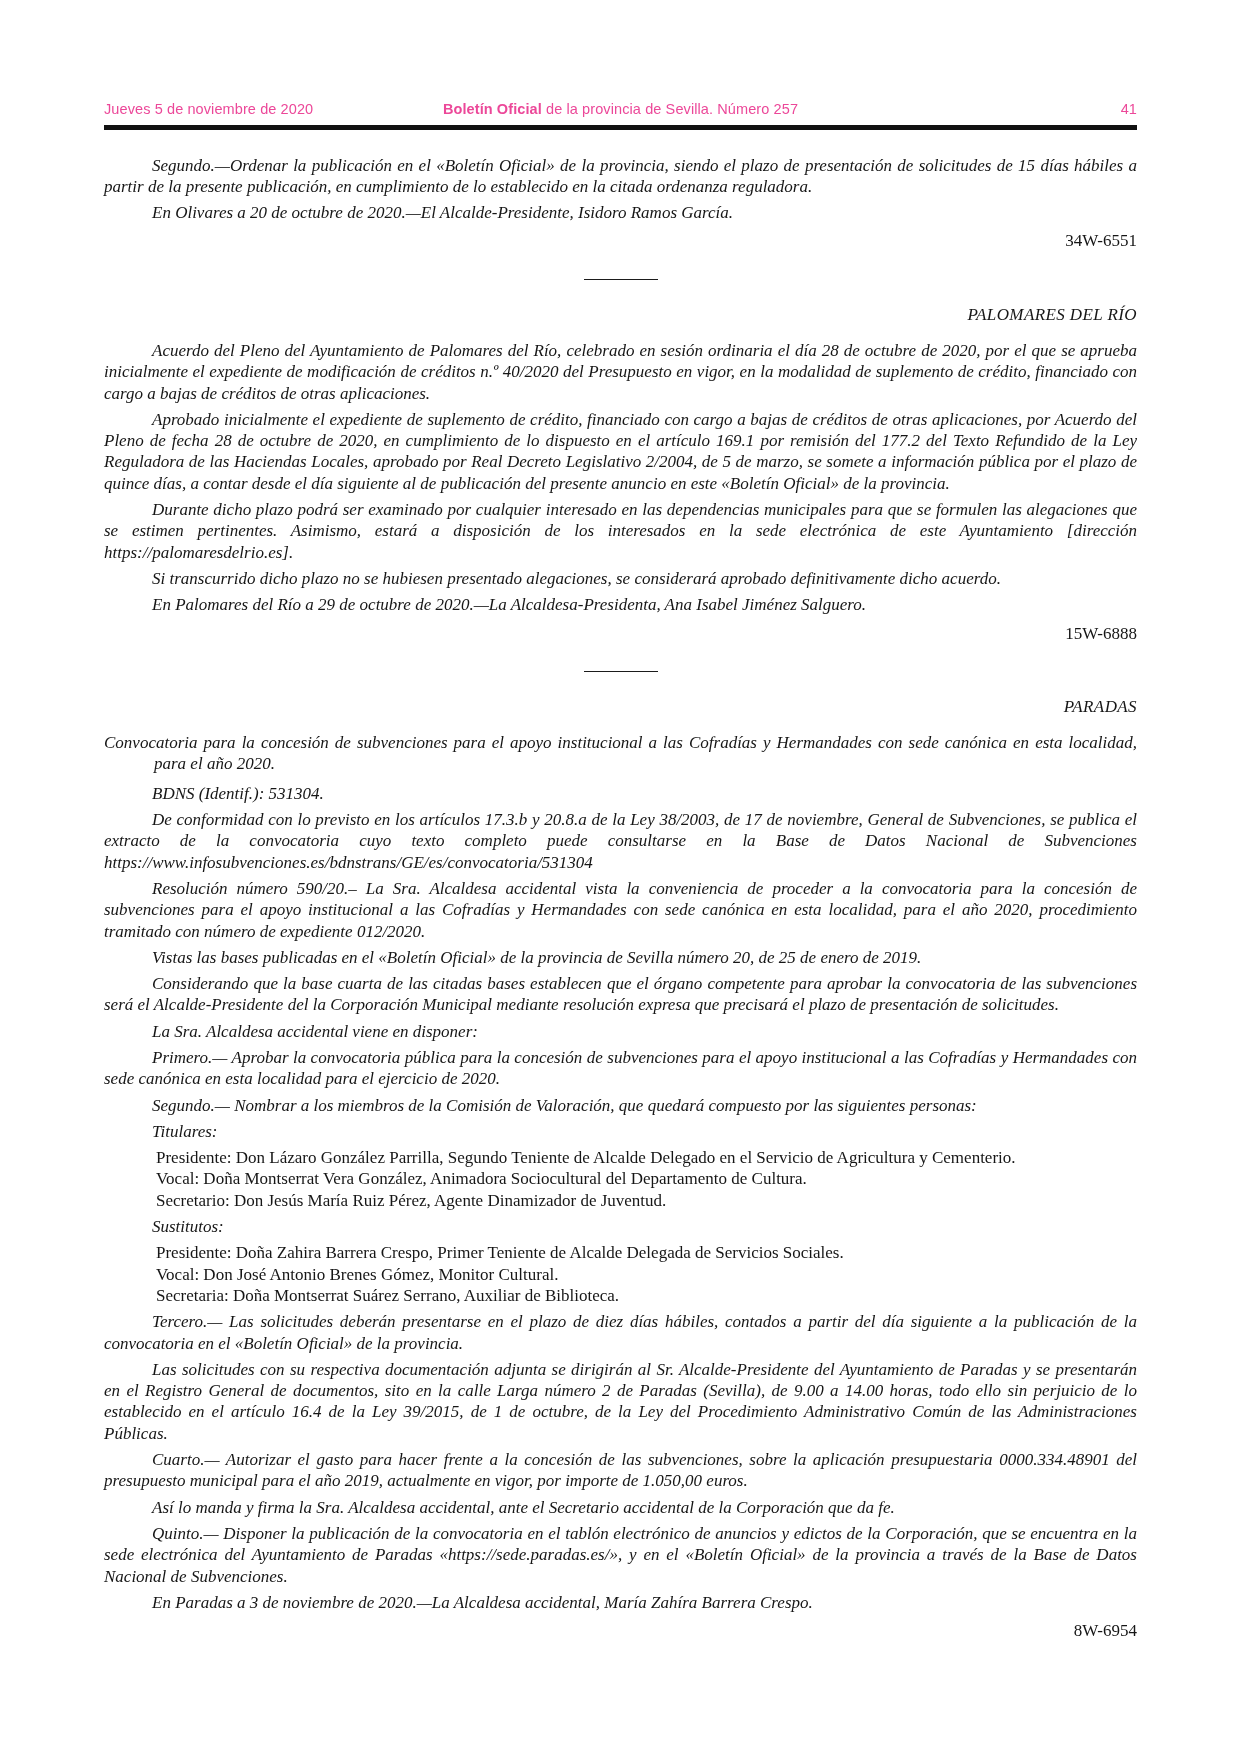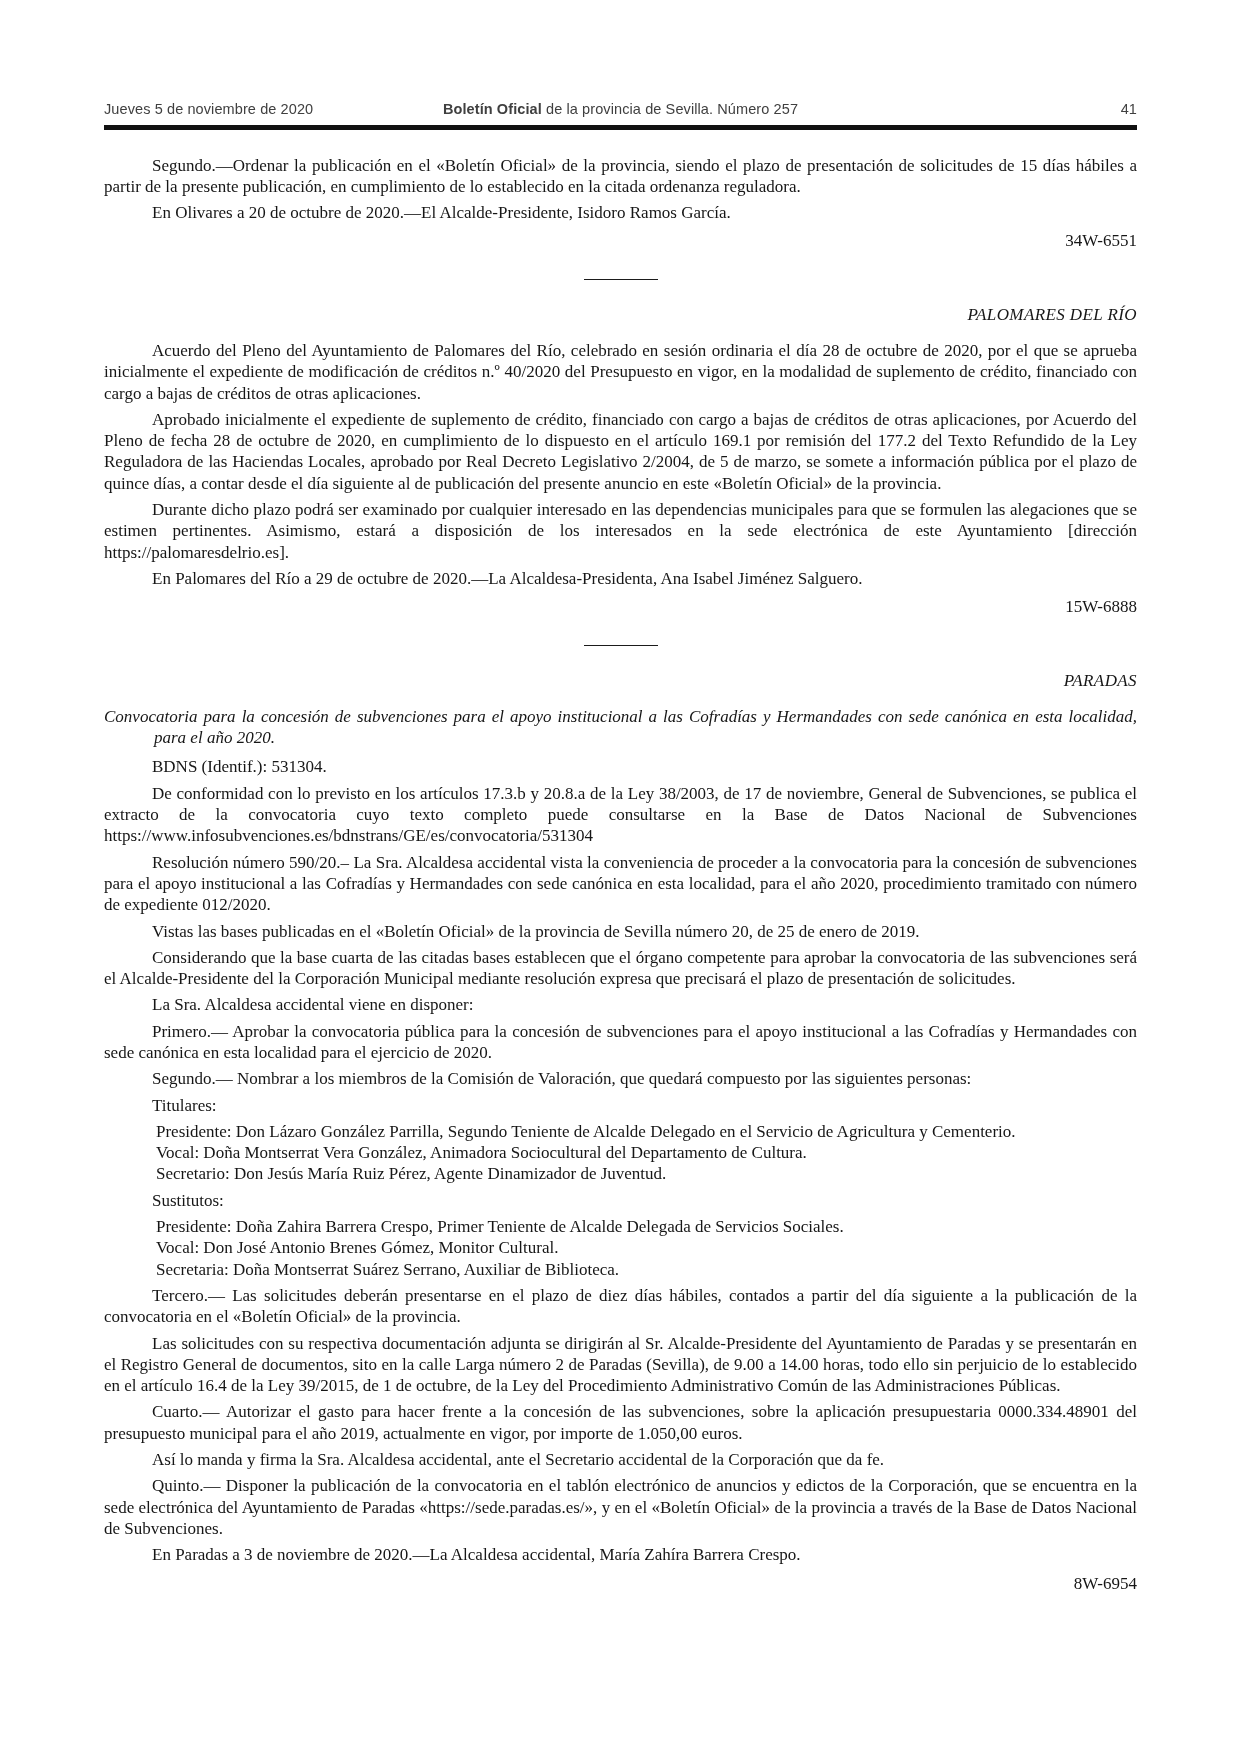--- a/index.html
+++ b/index.html
@@ -7,30 +7,30 @@
     width:1241px;height:1754px;box-sizing:border-box;margin:0 auto;
     background:#ffffff;color:#161616;
     padding:101px 104px 0 104px;
     font-family:"Liberation Serif", serif;
     font-size:17px;line-height:21.3px;
     overflow:hidden;
   }
   .header{
     display:flex;align-items:flex-start;
     font-family:"Liberation Sans", sans-serif;
-    font-size:14.5px;line-height:17px;color:#404040;letter-spacing:0.1px;
+    font-size:14.5px;line-height:17px;color:#ec4899;letter-spacing:0.1px;
   }
   .h-left{flex:1.1;text-align:left;}
   .h-center{flex:2;text-align:center;white-space:nowrap;}
   .h-center .bold{font-weight:bold;}
   .h-right{flex:1.1;text-align:right;}
   .header-rule{height:4.5px;background:#111;margin-top:7px;}
   .content{margin-top:25px;}
   p{margin:0;}
-  .para{text-indent:48px;text-align:justify;margin-top:5px;}
+  .para{text-indent:48px;text-align:justify;margin-top:5px;font-style:italic;}
   .first{margin-top:0;}
   .ref{text-align:right;margin-top:7px;}
   .divider{width:74px;height:0;border:0;border-top:1.7px solid #1b1b1b;margin:27px auto 24px auto;}
   .section-title{text-align:right;letter-spacing:0.4px;margin:0 0 15px 0;font-style:italic;}
   .subtitle{font-style:italic;padding-left:50px;text-indent:-50px;text-align:justify;margin:0 0 8px 0;}
   .group{margin-top:5px;}
   .member{margin-left:52px;text-align:left;text-indent:0;}
 </style>
 </head>
 <body>
@@ -52,20 +52,21 @@
       <p class="ref">34W-6551</p>
     </section>
 
     <div class="divider"></div>
 
     <section>
       <p class="section-title">PALOMARES DEL RÍO</p>
       <p class="para first">Acuerdo del Pleno del Ayuntamiento de Palomares del Río, celebrado en sesión ordinaria el día 28 de octubre de 2020, por el que se aprueba inicialmente el expediente de modificación de créditos n.º 40/2020 del Presupuesto en vigor, en la modalidad de suplemento de crédito, financiado con cargo a bajas de créditos de otras aplicaciones.</p>
       <p class="para">Aprobado inicialmente el expediente de suplemento de crédito, financiado con cargo a bajas de créditos de otras aplicaciones, por Acuerdo del Pleno de fecha 28 de octubre de 2020, en cumplimiento de lo dispuesto en el artículo 169.1 por remisión del 177.2 del Texto Refundido de la Ley Reguladora de las Haciendas Locales, aprobado por Real Decreto Legislativo 2/2004, de 5 de marzo, se somete a información pública por el plazo de quince días, a contar desde el día siguiente al de publicación del presente anuncio en este «Boletín Oficial» de la provincia.</p>
       <p class="para">Durante dicho plazo podrá ser examinado por cualquier interesado en las dependencias municipales para que se formulen las alegaciones que se estimen pertinentes. Asimismo, estará a disposición de los interesados en la sede electrónica de este Ayuntamiento [dirección https://palomaresdelrio.es].</p>
+      <p class="para">Si transcurrido dicho plazo no se hubiesen presentado alegaciones, se considerará aprobado definitivamente dicho acuerdo.</p>
       <p class="para">En Palomares del Río a 29 de octubre de 2020.—La Alcaldesa-Presidenta, Ana Isabel Jiménez Salguero.</p>
       <p class="ref">15W-6888</p>
     </section>
 
     <div class="divider"></div>
 
     <section>
       <p class="section-title">PARADAS</p>
       <p class="subtitle">Convocatoria para la concesión de subvenciones para el apoyo institucional a las Cofradías y Hermandades con sede canónica en esta localidad, para el año 2020.</p>
       <p class="para">BDNS (Identif.): 531304.</p>

